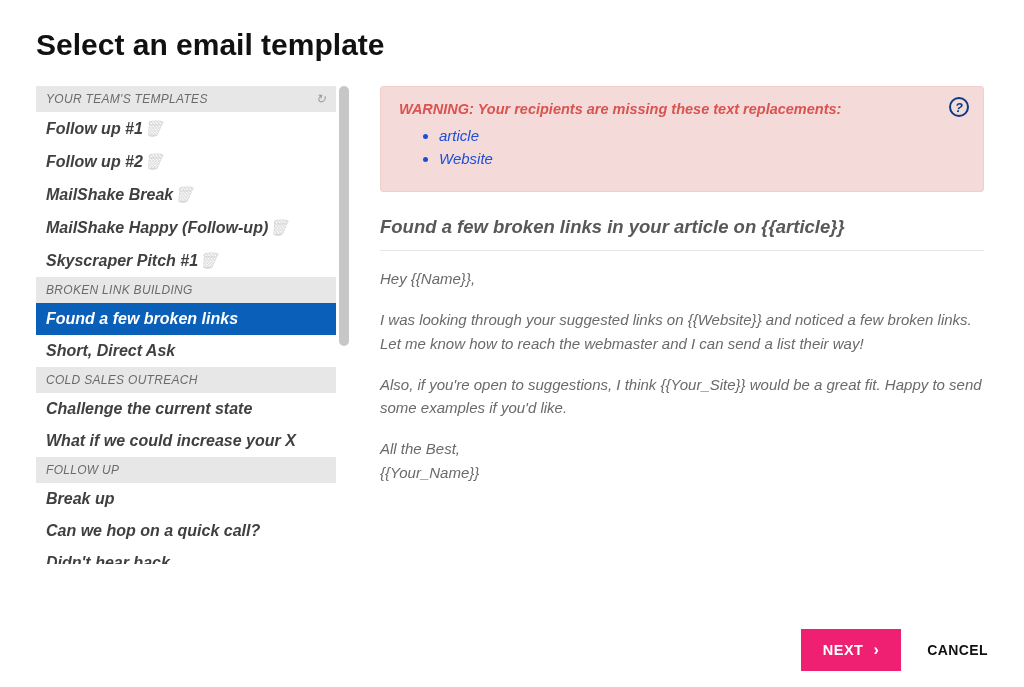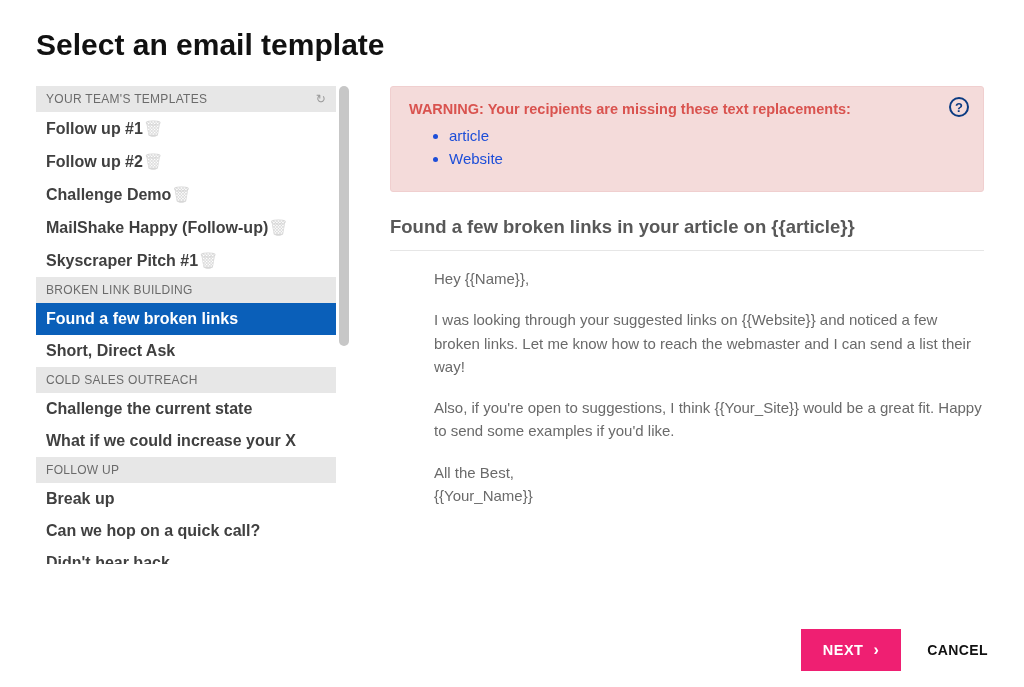--- a/index.html
+++ b/index.html
@@ -1,38 +1,38 @@
 <!DOCTYPE html>
 <html><head>
 <meta charset="utf-8">
 <style>
   * { box-sizing: border-box; margin: 0; padding: 0; }
   html, body { width: 1024px; height: 687px; font-family: "Helvetica Neue", Arial, sans-serif; background:#fff; color:#222; }
   .page { padding: 28px 36px 16px 36px; display:flex; flex-direction:column; height:100%;border-radius:31px; }
   h1.title { font-size: 30px; font-weight: 700; color:#111; margin-bottom: 24px; }
-  .body { flex:1; display:flex; gap:38px; overflow:hidden; }
+  .body { flex:1; display:flex; gap:28px; overflow:hidden;font-style:italic; }
   
   .sidebar-wrap { width: 316px; height: 478px; position:relative; display:flex; }
   .sidebar { width: 300px; height:100%; overflow:hidden; background:#fff; }
   .scrollbar-track { width:16px; height:100%; background:#fff; position:relative; }
   .scrollbar-thumb { position:absolute; left:3px; top:0; width:10px; height:260px; background:#c7c7c7; border-radius:5px; }
   .group-header { background:#e7e7e7; color:#6b6b6b; font-size:12px; letter-spacing:.3px; padding:6px 10px; display:flex; align-items:center; justify-content:space-between; }
   .group-header .refresh { color:#9a9a9a; }
   .tmpl-item { display:flex; align-items:center; padding:7px 10px; font-size:16px; font-weight:700; color:#404040; cursor:pointer; }
   .tmpl-item.selected { background:#0a5fb9; color:#fff; }
   .tmpl-item .trash { color:#b7b7b7; font-weight:400; }
   
   .preview { flex:1; padding-right:4px; color:#6a6a6a; }
   .warn { background:#f4dbda; border:1px solid #f0cfcf; border-radius:3px; padding:14px 18px 18px 18px; position:relative; margin-bottom:24px; }
   .warn .warn-title { color:#d9534f; font-weight:700; font-size:14.5px; margin-bottom:10px; }
   .warn ul { list-style:disc; margin-left:40px; color:#1d4ed8; font-size:15px; }
   .warn ul li { margin:6px 0; }
   .warn .help { position:absolute; top:10px; right:14px; width:20px; height:20px; border:2px solid #0b3b82; color:#0b3b82; border-radius:50%; display:flex; align-items:center; justify-content:center; font-size:13px; font-weight:700; cursor:pointer; }
   .subject { font-size:18.5px; font-weight:700; color:#585858; padding-bottom:12px; border-bottom:1px solid #e6e6e6; margin-bottom:16px; }
-  .bodytext { font-size:15px; line-height:1.55; color:#6a6a6a;margin-left:44px; }
+  .bodytext { font-size:15px; line-height:1.55; color:#6a6a6a; }
   .bodytext p { margin-bottom:18px; }
   
   .footer { display:flex; justify-content:flex-end; align-items:center; gap:26px; padding-top:20px; }
   .btn-next { background:#ef1f72; color:#fff; font-weight:700; letter-spacing:.5px; font-size:14.5px; padding:12px 22px; border:none; cursor:pointer; }
   .btn-next span.arrow { margin-left:10px; font-size:16px; }
   .btn-cancel { background:none; border:none; font-weight:700; letter-spacing:.4px; font-size:14px; color:#111; cursor:pointer; }
   
   .icon { display:inline-block; }
 </style>
 </head>
@@ -50,21 +50,21 @@
           </div>
           <div class="tmpl-item">
             <span>Follow up #1</span>
             <span class="trash icon" style="filter: grayscale(1); opacity: 0.55;">🗑</span>
           </div>
           <div class="tmpl-item">
             <span>Follow up #2</span>
             <span class="trash icon" style="filter: grayscale(1); opacity: 0.55;">🗑</span>
           </div>
           <div class="tmpl-item">
-            <span>Challenge Demo</span>
+            <span>MailShake Break</span>
             <span class="trash icon" style="filter: grayscale(1); opacity: 0.55;">🗑</span>
           </div>
           <div class="tmpl-item">
             <span>MailShake Happy (Follow-up)</span>
             <span class="trash icon" style="filter: grayscale(1); opacity: 0.55;">🗑</span>
           </div>
           <div class="tmpl-item">
             <span>Skyscraper Pitch #1</span>
             <span class="trash icon" style="filter: grayscale(1); opacity: 0.55;">🗑</span>
           </div>

